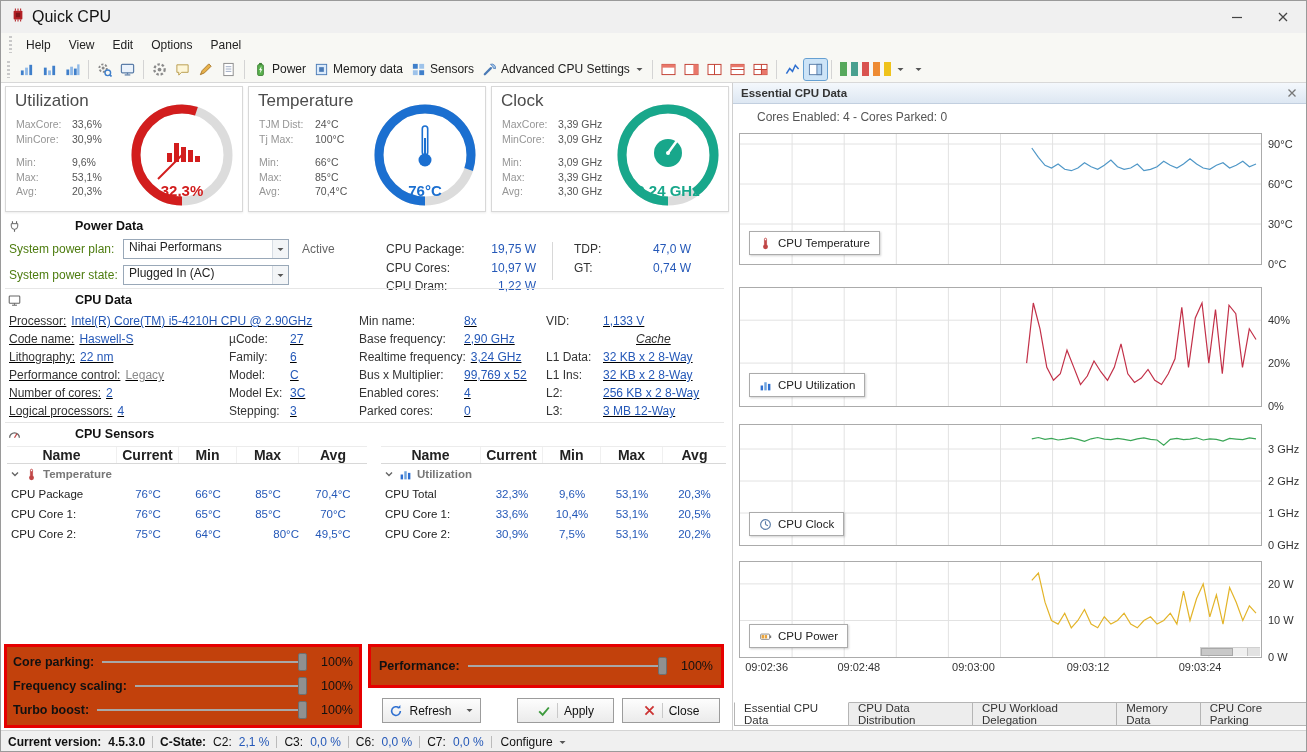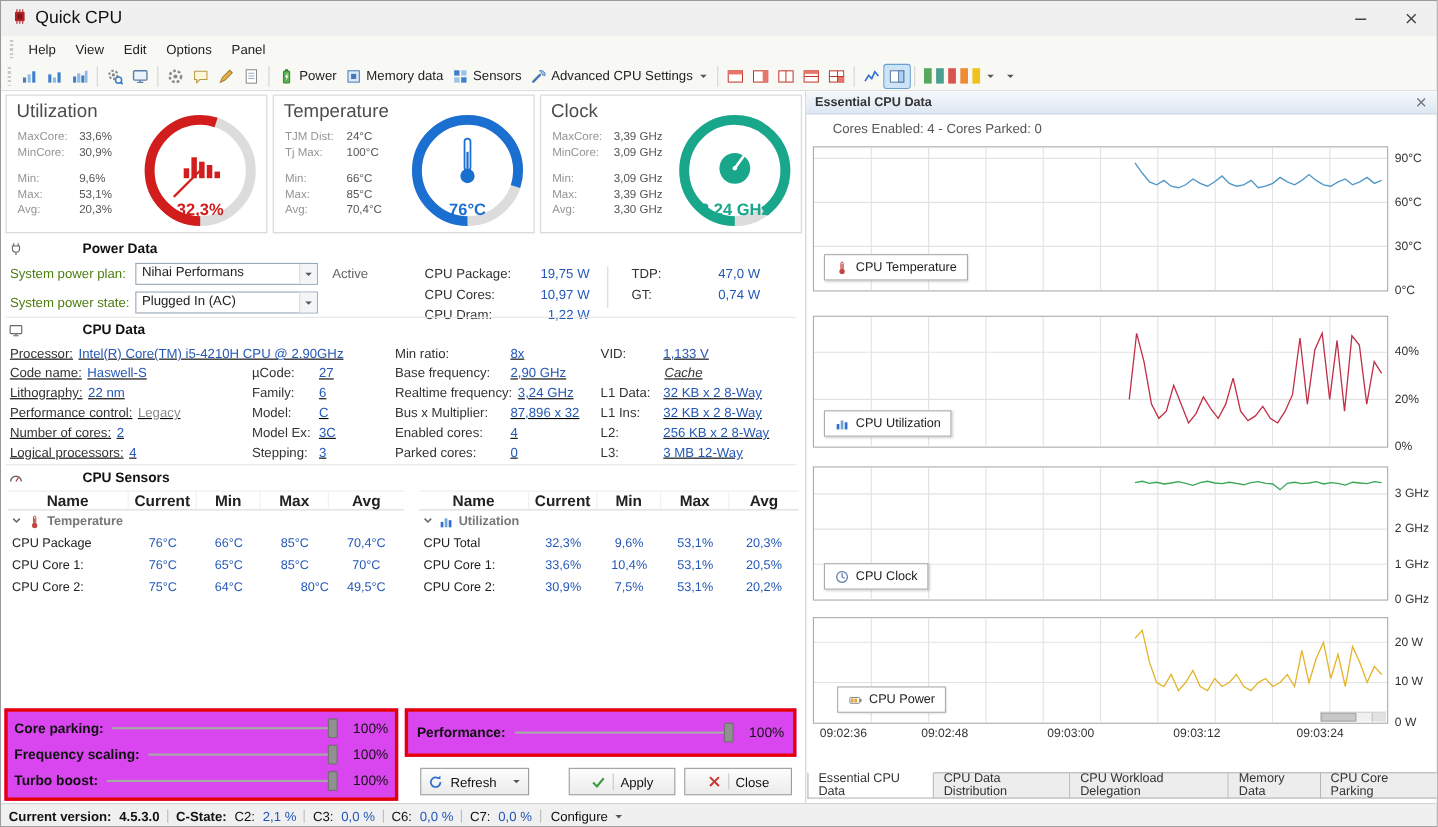--- a/index.html
+++ b/index.html
@@ -52,33 +52,33 @@
                border-left:1px solid #d7dde4;background:#f3f5f7;}
   #power-readings{position:absolute;left:0;top:0;width:731px;height:230px;}
   .pr-label{position:absolute;font-size:12px;color:#333;white-space:nowrap;}
   .pr-value{position:absolute;font-size:12px;color:#2458b8;text-align:right;white-space:nowrap;}
   #cpu-grid{position:absolute;left:0;top:231px;width:731px;}
   .cpu-col{position:absolute;top:0;}
   .cpu-row{height:18px;font-size:12px;white-space:nowrap;text-decoration:underline;}
   .glabel{color:#333;}
   .gvalue{color:#2458b8;margin-left:5px;}
   .gvalue.muted{color:#8a8a8a;}
-  .cache-hdr{font-style:italic;color:#333;margin-left:58px;}
+  .cache-hdr{font-style:italic;color:#333;margin-left:90px;}
   .sensor-table{position:absolute;top:363px;}
   .t-header{display:flex;height:18px;align-items:center;border-top:1px solid #ececec;
             border-bottom:1px solid #d8d8d8;}
   .t-hcell{font-size:14px;font-weight:bold;color:#222;text-align:center;border-right:1px solid #f0f0f0;}
   .t-hcell:last-child{border-right:none;}
   .t-group{display:flex;align-items:center;height:20px;gap:5px;padding-left:3px;}
   .gname{font-size:11.5px;font-weight:bold;color:#777;}
   .t-row{display:flex;height:20px;align-items:center;}
   .t-cell{font-size:11.5px;}
   .t-cell.name{color:#222;padding-left:4px;text-align:left;}
   .t-cell.num{color:#2458b8;text-align:center;}
-  .red-box{position:absolute;border:3px solid #e60000;background:#d946ef;}
+  .red-box{position:absolute;border:3px solid #e60000;background:#c2410c;}
   #sliders-box{left:3px;top:561px;width:358px;height:84px;padding:3px 6px;}
   #perf-box{left:367px;top:561px;width:356px;height:44px;padding:7px 8px 0 8px;}
   .slider-row{display:flex;align-items:center;height:24px;}
   .slider-label{font-size:12.5px;font-weight:bold;color:#111;white-space:nowrap;}
   .track{flex:1;height:20px;position:relative;margin:0 8px;}
   .track-line{position:absolute;left:0;right:0;top:9px;height:2px;background:#a8a8a8;}
   .thumb{position:absolute;top:1px;width:9px;height:18px;background:#909090;
          border:1px solid #6e6e6e;border-radius:2px;}
   .slider-value{font-size:12.5px;color:#111;width:38px;text-align:right;}
   .btn{position:absolute;top:615px;height:25px;background:linear-gradient(#fdfdfd,#ebebeb);
@@ -500,24 +500,24 @@
       </div>
       <div class="cpu-col" style="left: 228px;">
         <div class="cpu-row"></div>
         <div class="cpu-row"><span class="glabel" style="display: inline-block; min-width: 56px;">µCode:</span><span class="gvalue">27</span></div>
         <div class="cpu-row"><span class="glabel" style="display: inline-block; min-width: 56px;">Family:</span><span class="gvalue">6</span></div>
         <div class="cpu-row"><span class="glabel" style="display: inline-block; min-width: 56px;">Model:</span><span class="gvalue">C</span></div>
         <div class="cpu-row"><span class="glabel" style="display: inline-block; min-width: 56px;">Model Ex:</span><span class="gvalue">3C</span></div>
         <div class="cpu-row"><span class="glabel" style="display: inline-block; min-width: 56px;">Stepping:</span><span class="gvalue">3</span></div>
       </div>
       <div class="cpu-col" style="left: 358px;">
-        <div class="cpu-row"><span class="glabel" style="display: inline-block; min-width: 100px;">Min ratio:</span><span class="gvalue">8x</span></div>
+        <div class="cpu-row"><span class="glabel" style="display: inline-block; min-width: 100px;">Min name:</span><span class="gvalue">8x</span></div>
         <div class="cpu-row"><span class="glabel" style="display: inline-block; min-width: 100px;">Base frequency:</span><span class="gvalue">2,90 GHz</span></div>
         <div class="cpu-row"><span class="glabel" style="display: inline-block; min-width: 100px;">Realtime frequency:</span><span class="gvalue">3,24 GHz</span></div>
-        <div class="cpu-row"><span class="glabel" style="display: inline-block; min-width: 100px;">Bus x Multiplier:</span><span class="gvalue">87,896 x 32</span></div>
+        <div class="cpu-row"><span class="glabel" style="display: inline-block; min-width: 100px;">Bus x Multiplier:</span><span class="gvalue">99,769 x 52</span></div>
         <div class="cpu-row"><span class="glabel" style="display: inline-block; min-width: 100px;">Enabled cores:</span><span class="gvalue">4</span></div>
         <div class="cpu-row"><span class="glabel" style="display: inline-block; min-width: 100px;">Parked cores:</span><span class="gvalue">0</span></div>
       </div>
       <div class="cpu-col" style="left: 545px;">
         <div class="cpu-row"><span class="glabel" style="display: inline-block; min-width: 52px;">VID:</span><span class="gvalue">1,133 V</span></div>
         <div class="cpu-row"><span class="cache-hdr">Cache</span></div>
         <div class="cpu-row"><span class="glabel" style="display: inline-block; min-width: 52px;">L1 Data:</span><span class="gvalue">32 KB x 2  8-Way</span></div>
         <div class="cpu-row"><span class="glabel" style="display: inline-block; min-width: 52px;">L1 Ins:</span><span class="gvalue">32 KB x 2  8-Way</span></div>
         <div class="cpu-row"><span class="glabel" style="display: inline-block; min-width: 52px;">L2:</span><span class="gvalue">256 KB x 2  8-Way</span></div>
         <div class="cpu-row"><span class="glabel" style="display: inline-block; min-width: 52px;">L3:</span><span class="gvalue">3 MB  12-Way</span></div>
@@ -809,21 +809,21 @@
             <line x1="0" x2="521" y1="58.5" y2="58.5" stroke="#e2e2e2" stroke-width="1"></line>
             <line x1="0" x2="521" y1="21.9" y2="21.9" stroke="#e2e2e2" stroke-width="1"></line>
             <polyline points="291.8,18.3 298.4,11.0 305.0,40.2 311.5,58.5 318.1,62.1 324.7,51.2 331.3,65.8 337.9,58.5 344.5,47.5 351.1,62.1 357.7,65.8 364.3,54.8 370.9,62.1 377.5,58.5 384.1,51.2 390.7,62.1 397.3,65.8 403.9,58.5 410.5,54.8 417.1,62.1 423.7,58.5 430.3,51.2 436.9,62.1 443.5,29.2 450.0,58.5 456.6,36.5 463.2,21.9 469.8,54.8 476.4,32.9 483.0,62.1 489.6,25.6 496.2,40.2 502.8,58.5 509.4,43.8 516.0,51.2" fill="none" stroke="#e3b429" stroke-width="1.2"></polyline>
           </svg><div class="pscroll">
             <div class="pscroll-thumb"></div>
             <div class="pscroll-btn"></div>
           </div></div>
         <span class="ytick" style="top: 22.9231px;">20 W</span>
         <span class="ytick" style="top: 59.4615px;">10 W</span>
         <span class="ytick" style="top: 96px;">0 W</span>
-        <div class="chart-btn" style="top: 63px; margin-left: 12px;">
+        <div class="chart-btn" style="top: 63px;">
           <span class="cbtn-icon">
             <svg viewBox="0 0 16 16" width="13" height="13">
               <rect x="2" y="5" width="11" height="6.5" rx="1" fill="#fff" stroke="#777"></rect>
               <rect x="13.2" y="6.8" width="1.8" height="3" fill="#777"></rect>
               <rect x="3.2" y="6.2" width="3" height="4.2" fill="#e8a33d"></rect>
               <rect x="7" y="6.2" width="3" height="4.2" fill="#e8a33d"></rect>
             </svg>
           </span>
           <span class="cbtn-label">CPU Power</span>
         </div>

